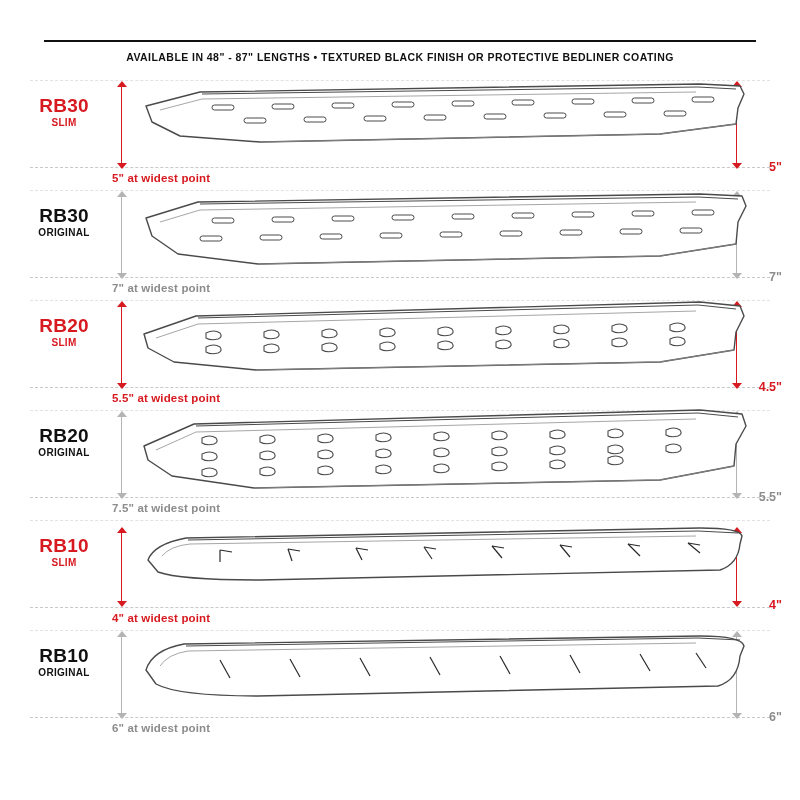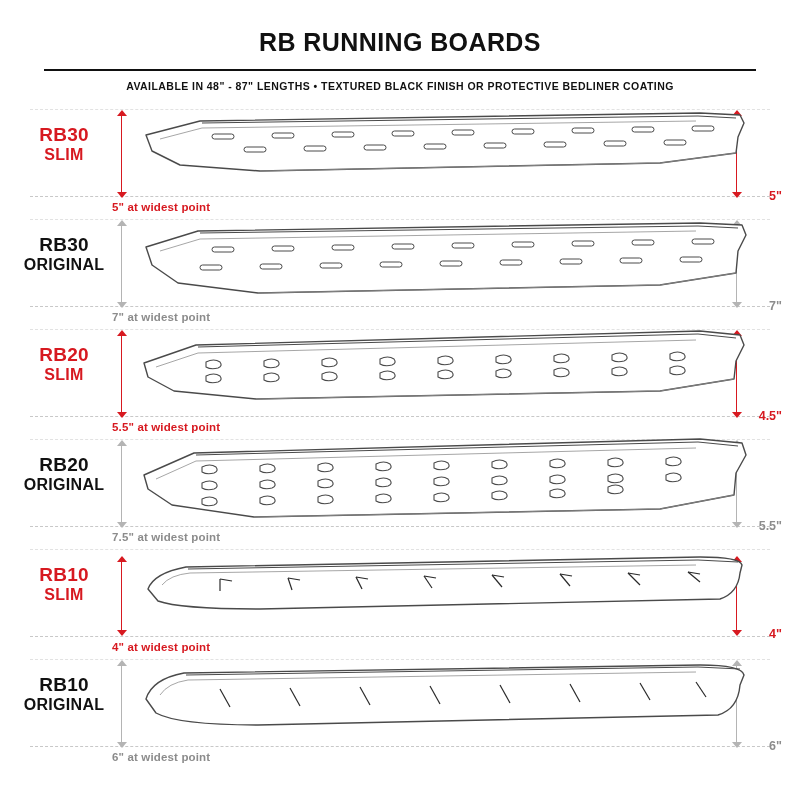--- a/index.html
+++ b/index.html
@@ -82,21 +82,21 @@
     width: 92px;
     text-align: center;
   }
   .model {
     font-size: 19px;
     font-weight: bold;
     line-height: 1.05;
     letter-spacing: 0.2px;
   }
   .variant {
-    font-size: 16px;
+    font-size: 10px;
     font-weight: bold;
     letter-spacing: 0.3px;
     margin-top: 1px;
   }
   .red .model, .red .variant { color: #d71920; }
   .blk .model, .blk .variant { color: #111111; }
 
   
   .larrow {
     position: absolute;
@@ -182,21 +182,20 @@
     top: 0;
   }
   .board svg { display: block; }
 </style>
 </head>
 <body>
 
 <div class="page">
 
   <div class="header">
-    <div class="title">RB RUNNING BOARDS</div>
     <div class="rule"></div>
     <div class="subtitle">AVAILABLE IN 48" - 87" LENGTHS  •  TEXTURED BLACK FINISH OR PROTECTIVE BEDLINER COATING</div>
   </div>
 
   <div class="rows">
 
     <div class="row red">
       <div class="dashline"></div>
       <div class="topline"></div>
 

